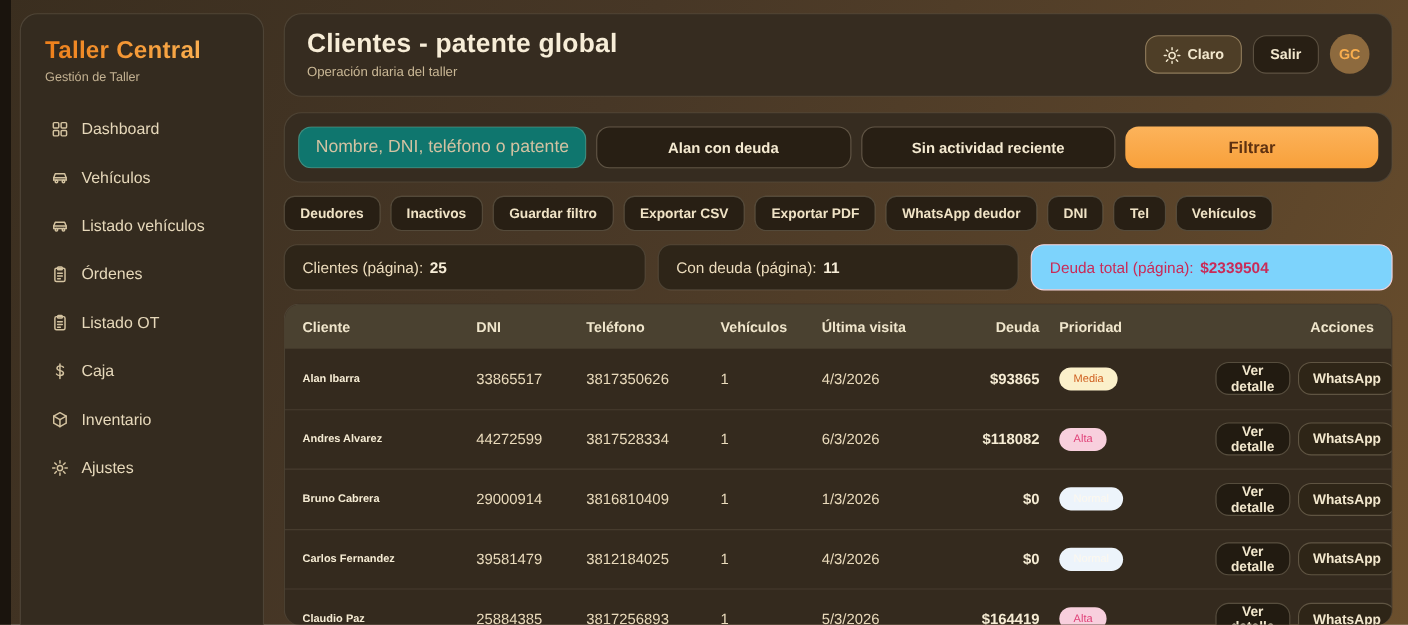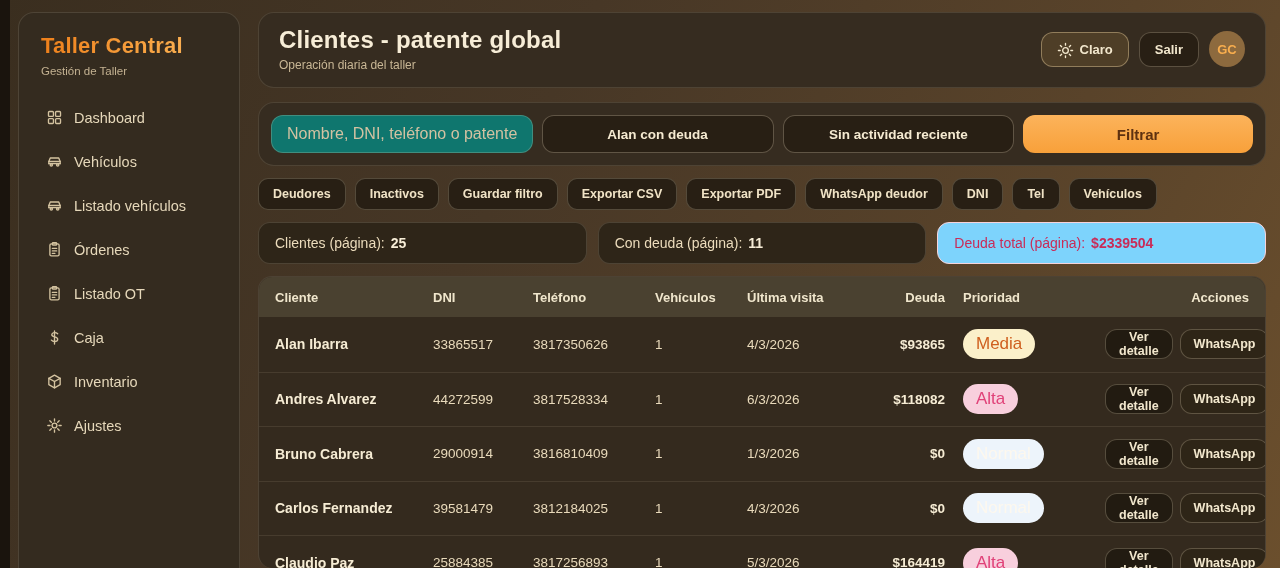--- a/index.html
+++ b/index.html
@@ -91,27 +91,27 @@
 
   
   .table-card { border-radius:14px; overflow:hidden; flex:1;
     background:#342a1e; border:1px solid rgba(243,226,196,0.13); border-bottom:none; }
   .trow { display:grid;
     grid-template-columns:158px 100px 122px 92px 126px 72px 160px 1fr;
     align-items:center; padding:0 16px; }
   .thead { background:#4a4130; height:40px; font-size:13px; font-weight:bold; color:#f0e6cc; }
   .tbody .trow { height:54.5px; border-top:1px solid rgba(243,226,196,0.10); font-size:13.5px; color:#e9dabb; }
   .tbody .trow:first-child { border-top:none; }
-  .cell-name { font-weight:bold; color:#f6ecd4; font-size:14px; }
+  .cell-name { font-weight:bold; color:#f6ecd4; font-size:10px; }
   .cell-debt { font-weight:bold; color:#f6ecd4; text-align:right; }
   .col-debt { text-align:right; }
   .col-prio { padding-left:18px; }
   .col-actions { text-align:right; }
   .badge { display:inline-block; border-radius:999px; padding:5px 13px;
-    font-size:17px; }
+    font-size:10px; }
   .badge[data-variant="media"]  { background:#fbf0ca; color:#cf5f1f; }
   .badge[data-variant="alta"]   { background:#f8cfdd; color:#e04178; }
   .badge[data-variant="normal"] { background:#edf4fb; color:#fdf8ee; }
   .row-actions { display:inline-flex; gap:7px; }
   .row-btn { border-radius:12px; padding:0 13px; font-size:12.5px; font-weight:bold;
     font-family:inherit; color:#f2e7cd; cursor:pointer;
     border:1px solid rgba(243,226,196,0.25); background:#221b11; }
   .row-btn.ghost { background:#2e2517; }
 </style>
 </head>

